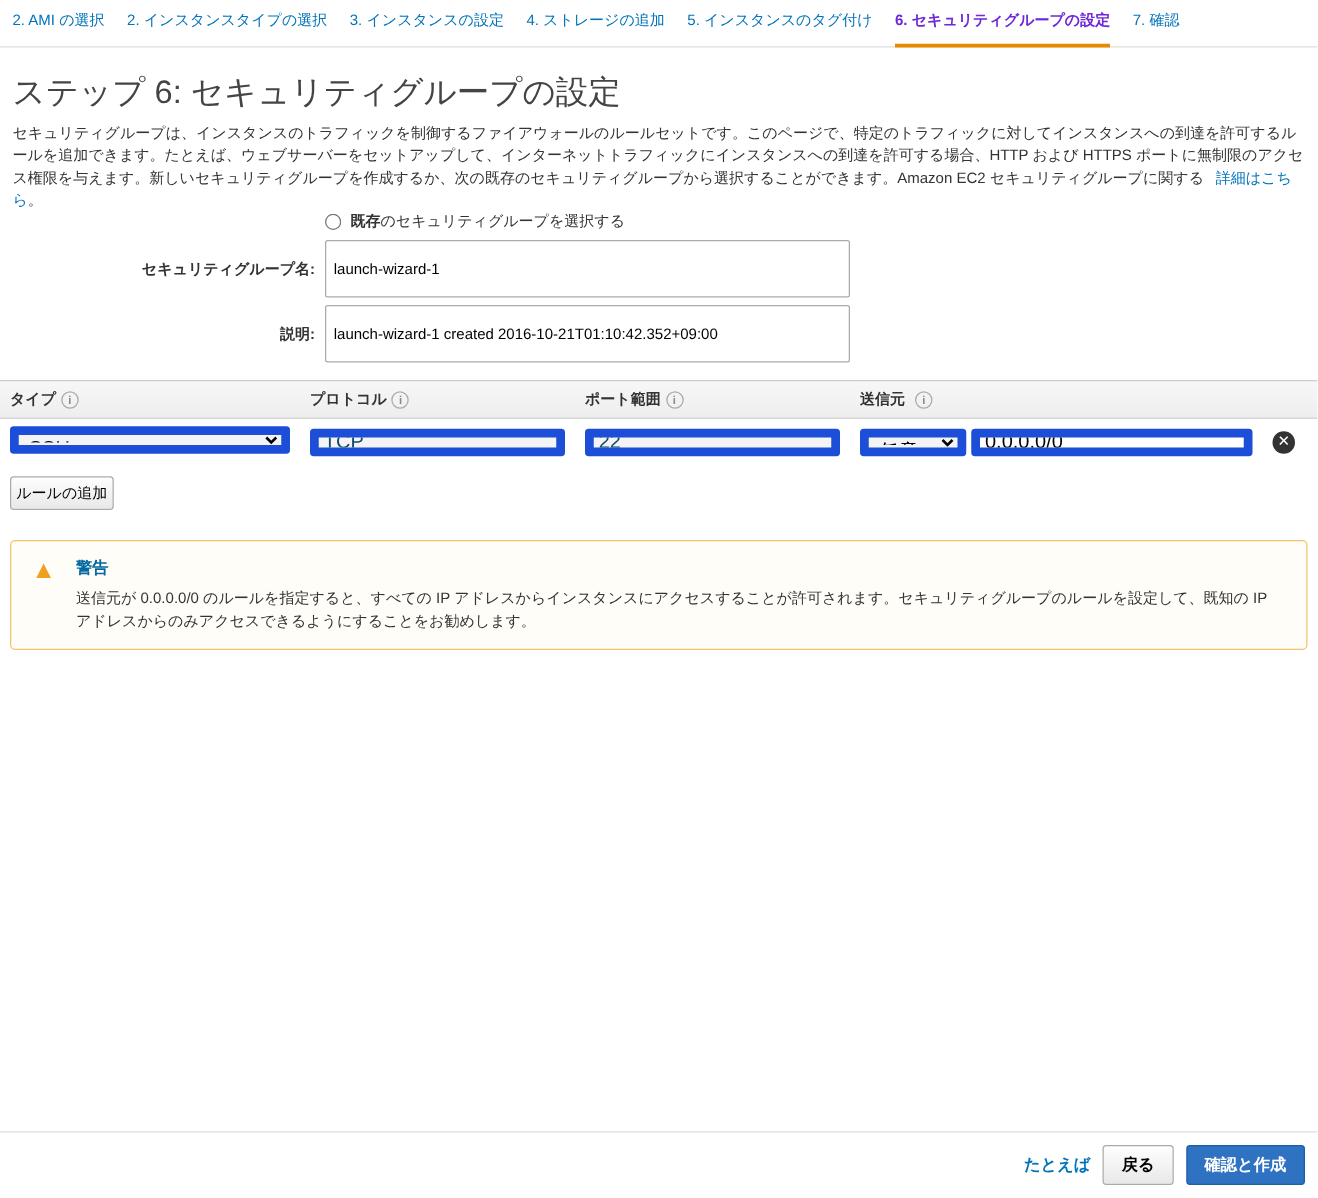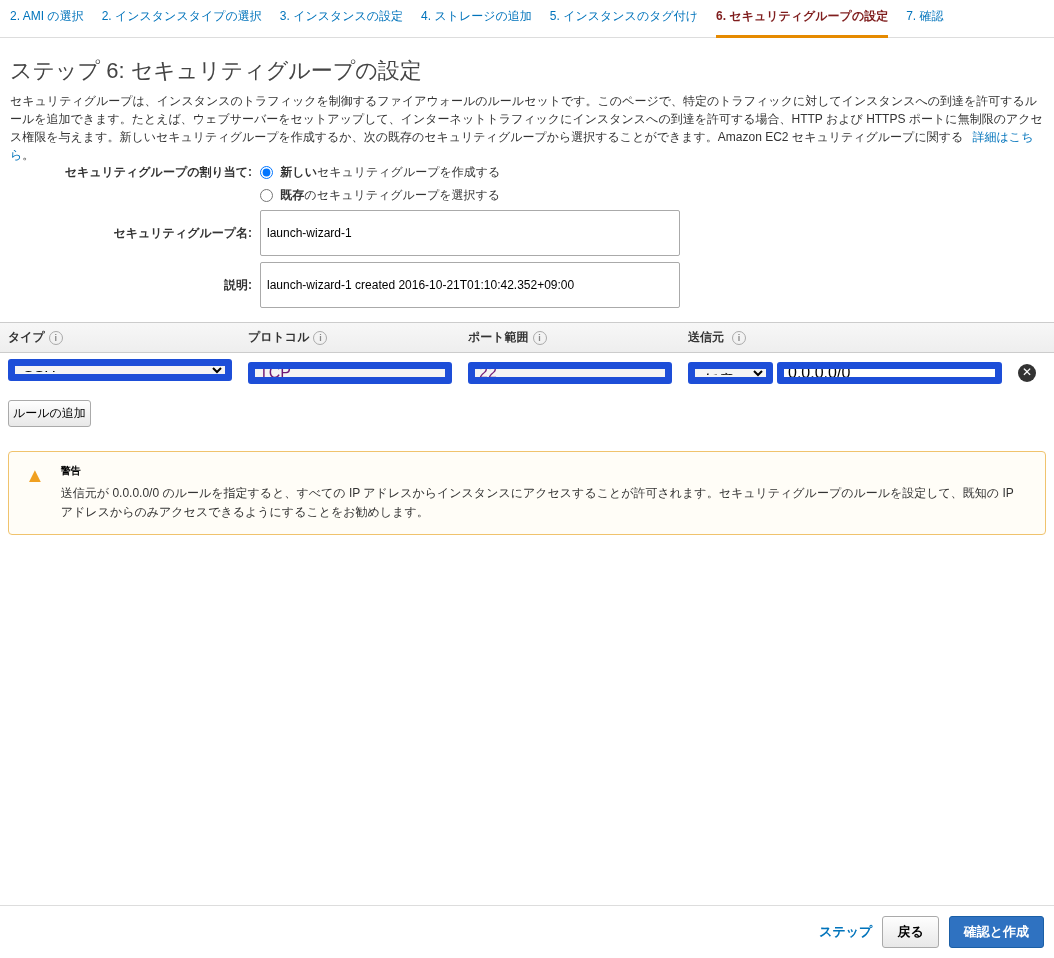--- a/index.html
+++ b/index.html
@@ -18,30 +18,30 @@
       padding: 8px 10px 6px 10px;
       border-bottom: 1px solid #ddd;
       font-size: 12px;
     }
     .wizard-nav a {
       color: #0073bb;
       text-decoration: none;
       padding-bottom: 6px;
     }
     .wizard-nav a.active {
-      color: #7f1d1d;
+      color: #6d28d9;
       font-weight: bold;
       border-bottom: 3px solid #e68a00;
       margin-bottom: -7px;
     }
     .content {
       padding: 10px 10px 0 10px;
     }
     h1 {
-      font-size: 22px;
+      font-size: 26px;
       font-weight: 400;
       color: #444;
       margin: 8px 0 6px 0;
     }
     .description {
       font-size: 12px;
       color: #333;
       line-height: 1.5;
     }
     .description a {
@@ -102,21 +102,21 @@
       padding: 2px 4px;
       border: 7px solid #1d4ed8;
       border-radius: 3px;
       font-size: 16px;
       height: 22px;
       background: #fff;
     }
     .rules-row select { background: #f4f4f4; }
     .rules-row input[disabled] {
       background: #f4f4f4;
-      color: #701a75;
+      color: #0c4a6e;
     }
     .col-source select { width: 85px; flex-shrink: 0; background:#f4f4f4;}
     .col-source input { flex: 1; }
     .info-icon {
       display: inline-block;
       width: 14px; height: 14px;
       border: 1px solid #aaa;
       border-radius: 50%;
       font-size: 9px;
       line-height: 13px;
@@ -152,23 +152,23 @@
       padding: 12px 16px;
       display: flex;
       gap: 16px;
     }
     .warning-icon {
       color: #f0a020;
       font-size: 20px;
       flex-shrink: 0;
     }
     .warning-content .warning-title {
-      color: #000000;
-      font-weight: bold;
-      font-size: 10px;
+      color: #0369a1;
+      font-weight: bold;
+      font-size: 13px;
       margin-bottom: 6px;
     }
     .warning-content .warning-text { font-size: 12px; line-height: 1.6; }
     .footer {
       position: absolute;
       bottom: 0;
       left: 0; right: 0;
       border-top: 1px solid #ddd;
       padding: 10px;
       display: flex;
@@ -220,29 +220,20 @@
   <a href="#">7. 確認</a>
 </div>
 
 <div class="content">
   <h1>ステップ 6: セキュリティグループの設定</h1>
   <p class="description">
     <span>セキュリティグループは、インスタンスのトラフィックを制御するファイアウォールのルールセットです。このページで、特定のトラフィックに対してインスタンスへの到達を許可するルールを追加できます。たとえば、ウェブサーバーをセットアップして、インターネットトラフィックにインスタンスへの到達を許可する場合、HTTP および HTTPS ポートに無制限のアクセス権限を与えます。新しいセキュリティグループを作成するか、次の既存のセキュリティグループから選択することができます。Amazon EC2 セキュリティグループに関する</span>
     <a href="#">詳細はこちら</a><span>。</span>
   </p>
 
-  <div class="form-row">
-    <div class="label">セキュリティグループの割り当て:</div>
-    <div class="radio-group">
-      <label>
-        <input type="radio" name="sg" checked="" style="">
-        <span class="bold">新しい</span><span>セキュリティグループを作成する</span>
-      </label>
-    </div>
-  </div>
   <div class="form-row">
     <div class="label"></div>
     <div class="radio-group">
       <label>
         <input type="radio" name="sg" style="">
         <span class="bold">既存</span><span>のセキュリティグループを選択する</span>
       </label>
     </div>
   </div>
 
@@ -296,19 +287,19 @@
 <div class="warning-box">
   <div class="warning-icon">▲</div>
   <div class="warning-content">
     <div class="warning-title">警告</div>
     <div class="warning-text">送信元が 0.0.0.0/0 のルールを指定すると、すべての IP アドレスからインスタンスにアクセスすることが許可されます。セキュリティグループのルールを設定して、既知の IP アドレスからのみアクセスできるようにすることをお勧めします。</div>
   </div>
 </div>
 
 
 <div class="footer">
-  <button class="btn-cancel">ステップ</button>
+  <button class="btn-cancel">たとえば</button>
   <button class="btn-back">戻る</button>
   <button class="btn-primary">確認と作成</button>
 </div>
 
 
 
 
 </body></html>

